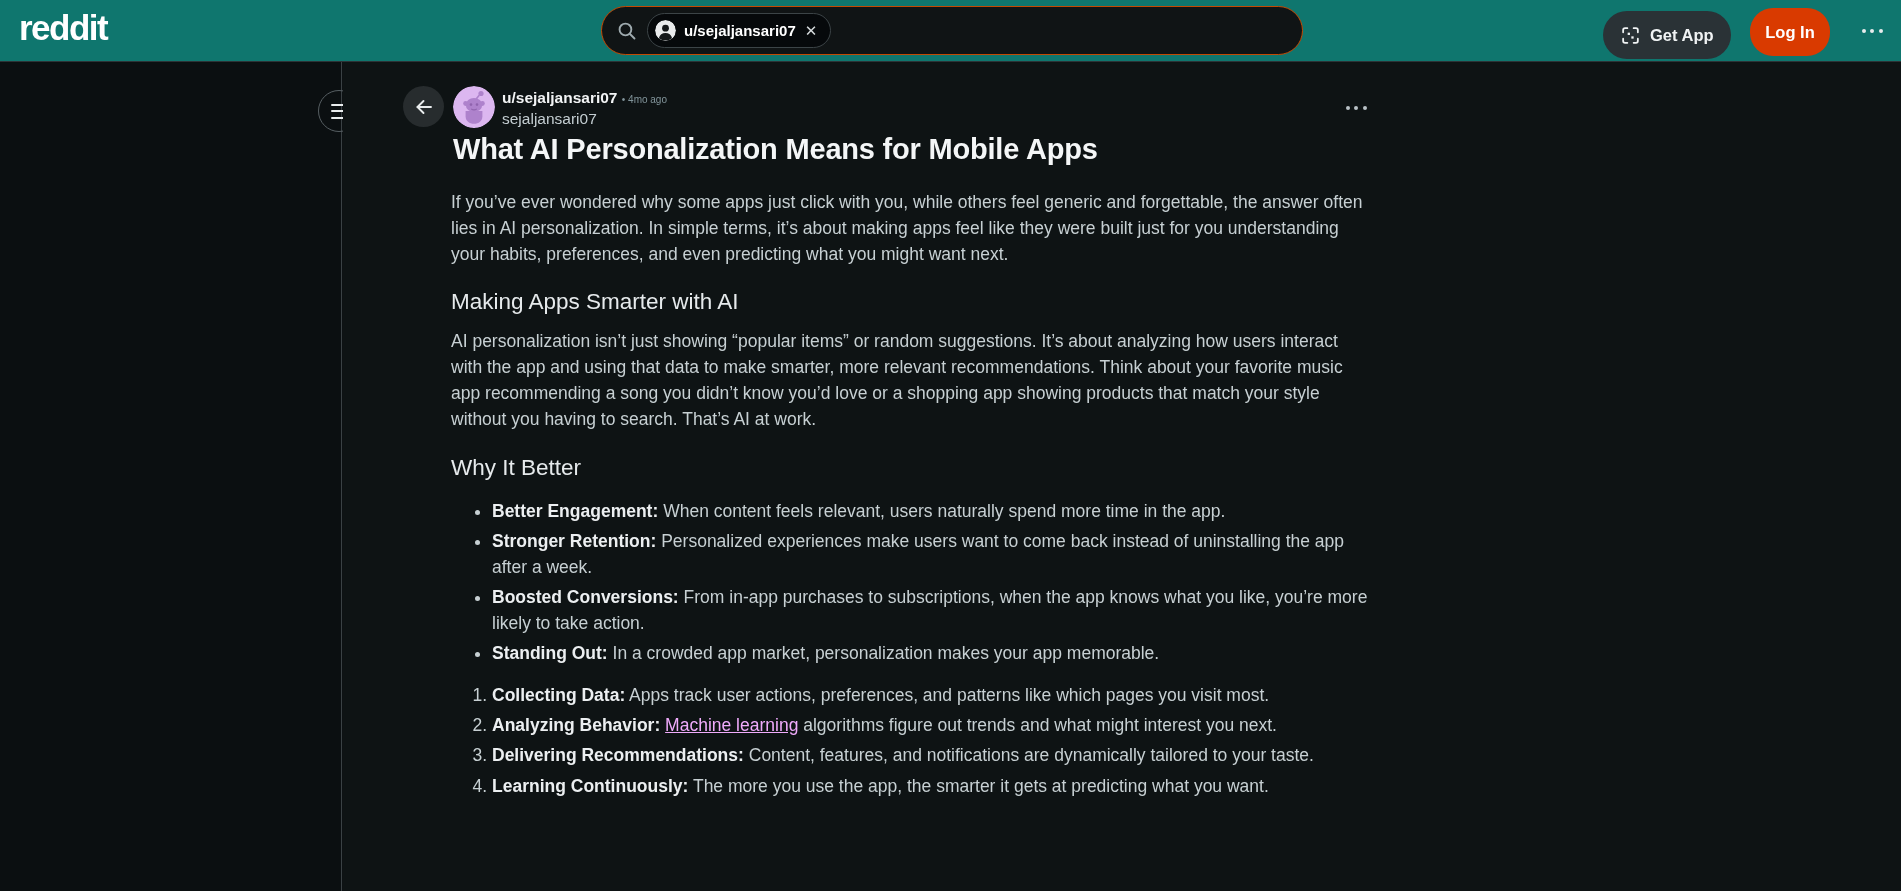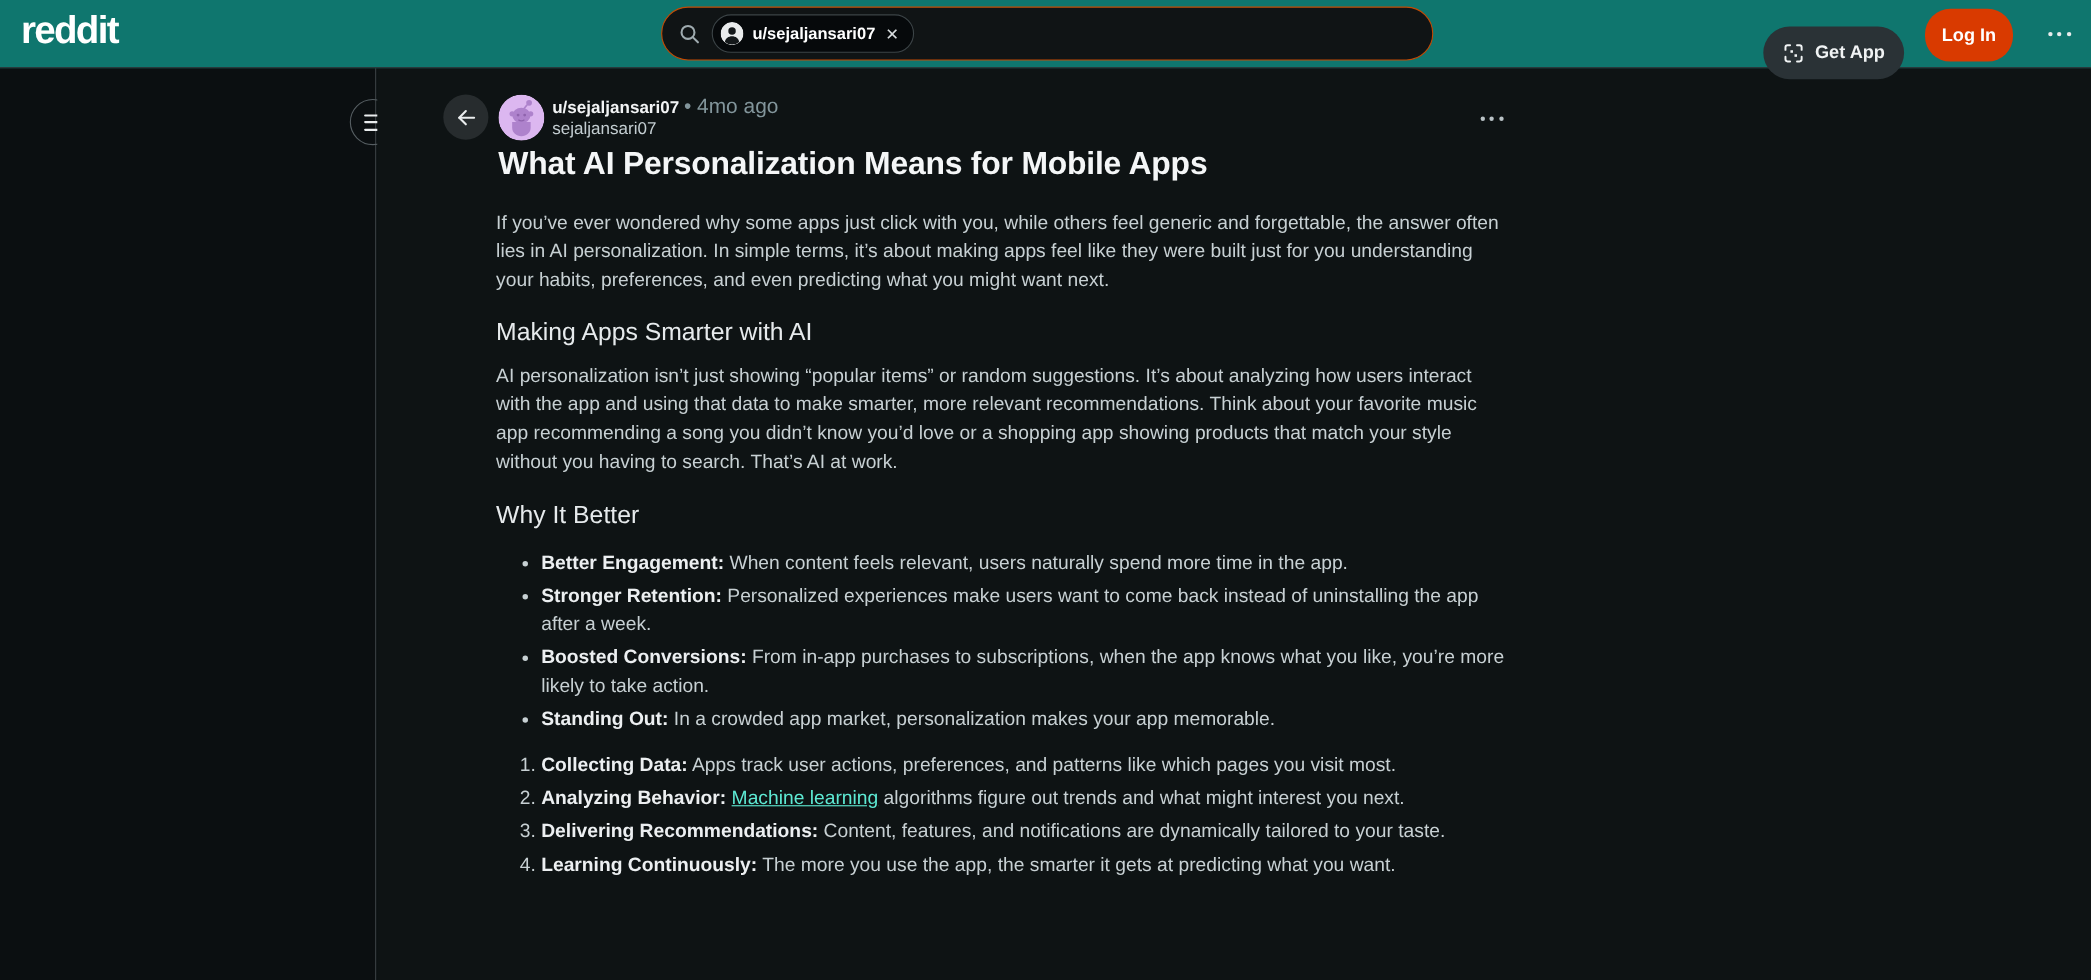--- a/index.html
+++ b/index.html
@@ -21,21 +21,21 @@
   .search-icon { display:flex; flex:0 0 auto; }
   .chip { display:flex; align-items:center; gap:8px; height:35px; flex:0 0 auto;
           background:#06090b; border:1px solid #3c4447; border-radius:18px;
           padding:0 12px 0 7px; cursor:pointer; }
   .chip-avatar { width:21px; height:21px; border-radius:50%; overflow:hidden; display:flex; }
   .chip-label { color:#ffffff; font-weight:700; font-size:15px; white-space:nowrap; }
   .chip-close { color:#d7dcde; font-size:15px; padding:0 1px; cursor:pointer; }
   .search-input { flex:1; border:none; outline:none; background:transparent;
                   color:#cdd5d8; font-size:17.5px; font-family:"Liberation Sans",sans-serif; }
   .search-input::placeholder { color:#77858b; opacity:1; }
-  .getapp-btn { position:absolute; left:1603px; top:24px; height:48px; border:none;
+  .getapp-btn { position:absolute; left:1603px; top:11px; height:48px; border:none;
                 border-radius:24px; background:#2A3236; color:#F0F3F4; cursor:pointer;
                 display:flex; align-items:center; gap:9px; padding:0 17px;
                 font-size:16.5px; font-weight:700; font-family:"Liberation Sans",sans-serif; }
   .login-btn { position:absolute; left:1750px; top:8px; width:80px; height:48px; border:none;
                border-radius:23px; background:#D93A00; color:#ffffff; cursor:pointer;
                font-size:16.5px; font-weight:700; font-family:"Liberation Sans",sans-serif; }
   .dots { display:flex; align-items:center; gap:4.5px; }
   .dots i { width:4px; height:4px; border-radius:50%; background:#e8eced; display:block; }
   .nav-dots { position:absolute; left:1852px; top:11px; width:40px; height:40px;
               border:none; background:transparent; border-radius:50%;
@@ -53,38 +53,38 @@
   
   .main { position:absolute; top:62px; left:343px; width:1558px; height:829px; background:#0e1314; }
   .back-btn { position:absolute; left:60px; top:24px; width:41px; height:41px; border:none;
               border-radius:50%; background:#272c2e; display:flex; align-items:center;
               justify-content:center; cursor:pointer; }
   .post-avatar { position:absolute; left:110px; top:24px; width:42px; height:42px;
                  border-radius:50%; overflow:hidden; cursor:pointer; display:flex; }
   .byline { position:absolute; left:159px; top:26px; line-height:19px; }
   .byline .row1 { font-size:15.5px; }
   .author { color:#F2F4F5; font-weight:700; cursor:pointer; }
-  .meta { color:#82959B; font-size:19px; }
+  .meta { color:#82959B; font-size:10px; }
   .author-sub { color:#c3cdd1; font-size:15.5px; }
   .post-menu { position:absolute; left:995px; top:28px; width:36px; height:36px; border:none;
                background:transparent; border-radius:50%; display:flex; align-items:center;
                justify-content:center; cursor:pointer; }
   .post-menu i { background:#b9c2c6; }
 
   
   .article { position:absolute; left:108px; top:70px; width:918px; }
   .post-title { margin:0 0 24px 2px; font-size:29px; line-height:34px; font-weight:800;
                 color:#F4F6F7; letter-spacing:-0.2px; }
   .article p { margin:0 0 16px 0; font-size:17.5px; line-height:25.8px; color:#C7D0D3; }
   .article h2 { margin:20px 0 12px 0; font-size:22.5px; line-height:30px;
                 font-weight:500; color:#E6EAEC; }
   .article ul, .article ol { margin:16px 0 16px 0; padding-left:41px; }
   .article li { font-size:17.5px; line-height:25.8px; color:#C7D0D3; margin-bottom:4.5px; }
   .article b { color:#ECEFF1; font-weight:700; }
-  .article a { color:#5eead4; text-decoration:underline; cursor:pointer; }
+  .article a { color:#f0abfc; text-decoration:underline; cursor:pointer; }
 </style>
 </head>
 <body>
 
 <header class="navbar">
   <div class="logo">reddit</div>
 
   <div class="search-pill">
     <span class="search-icon">
       <svg width="21" height="21" viewBox="0 0 20 20" fill="none">

